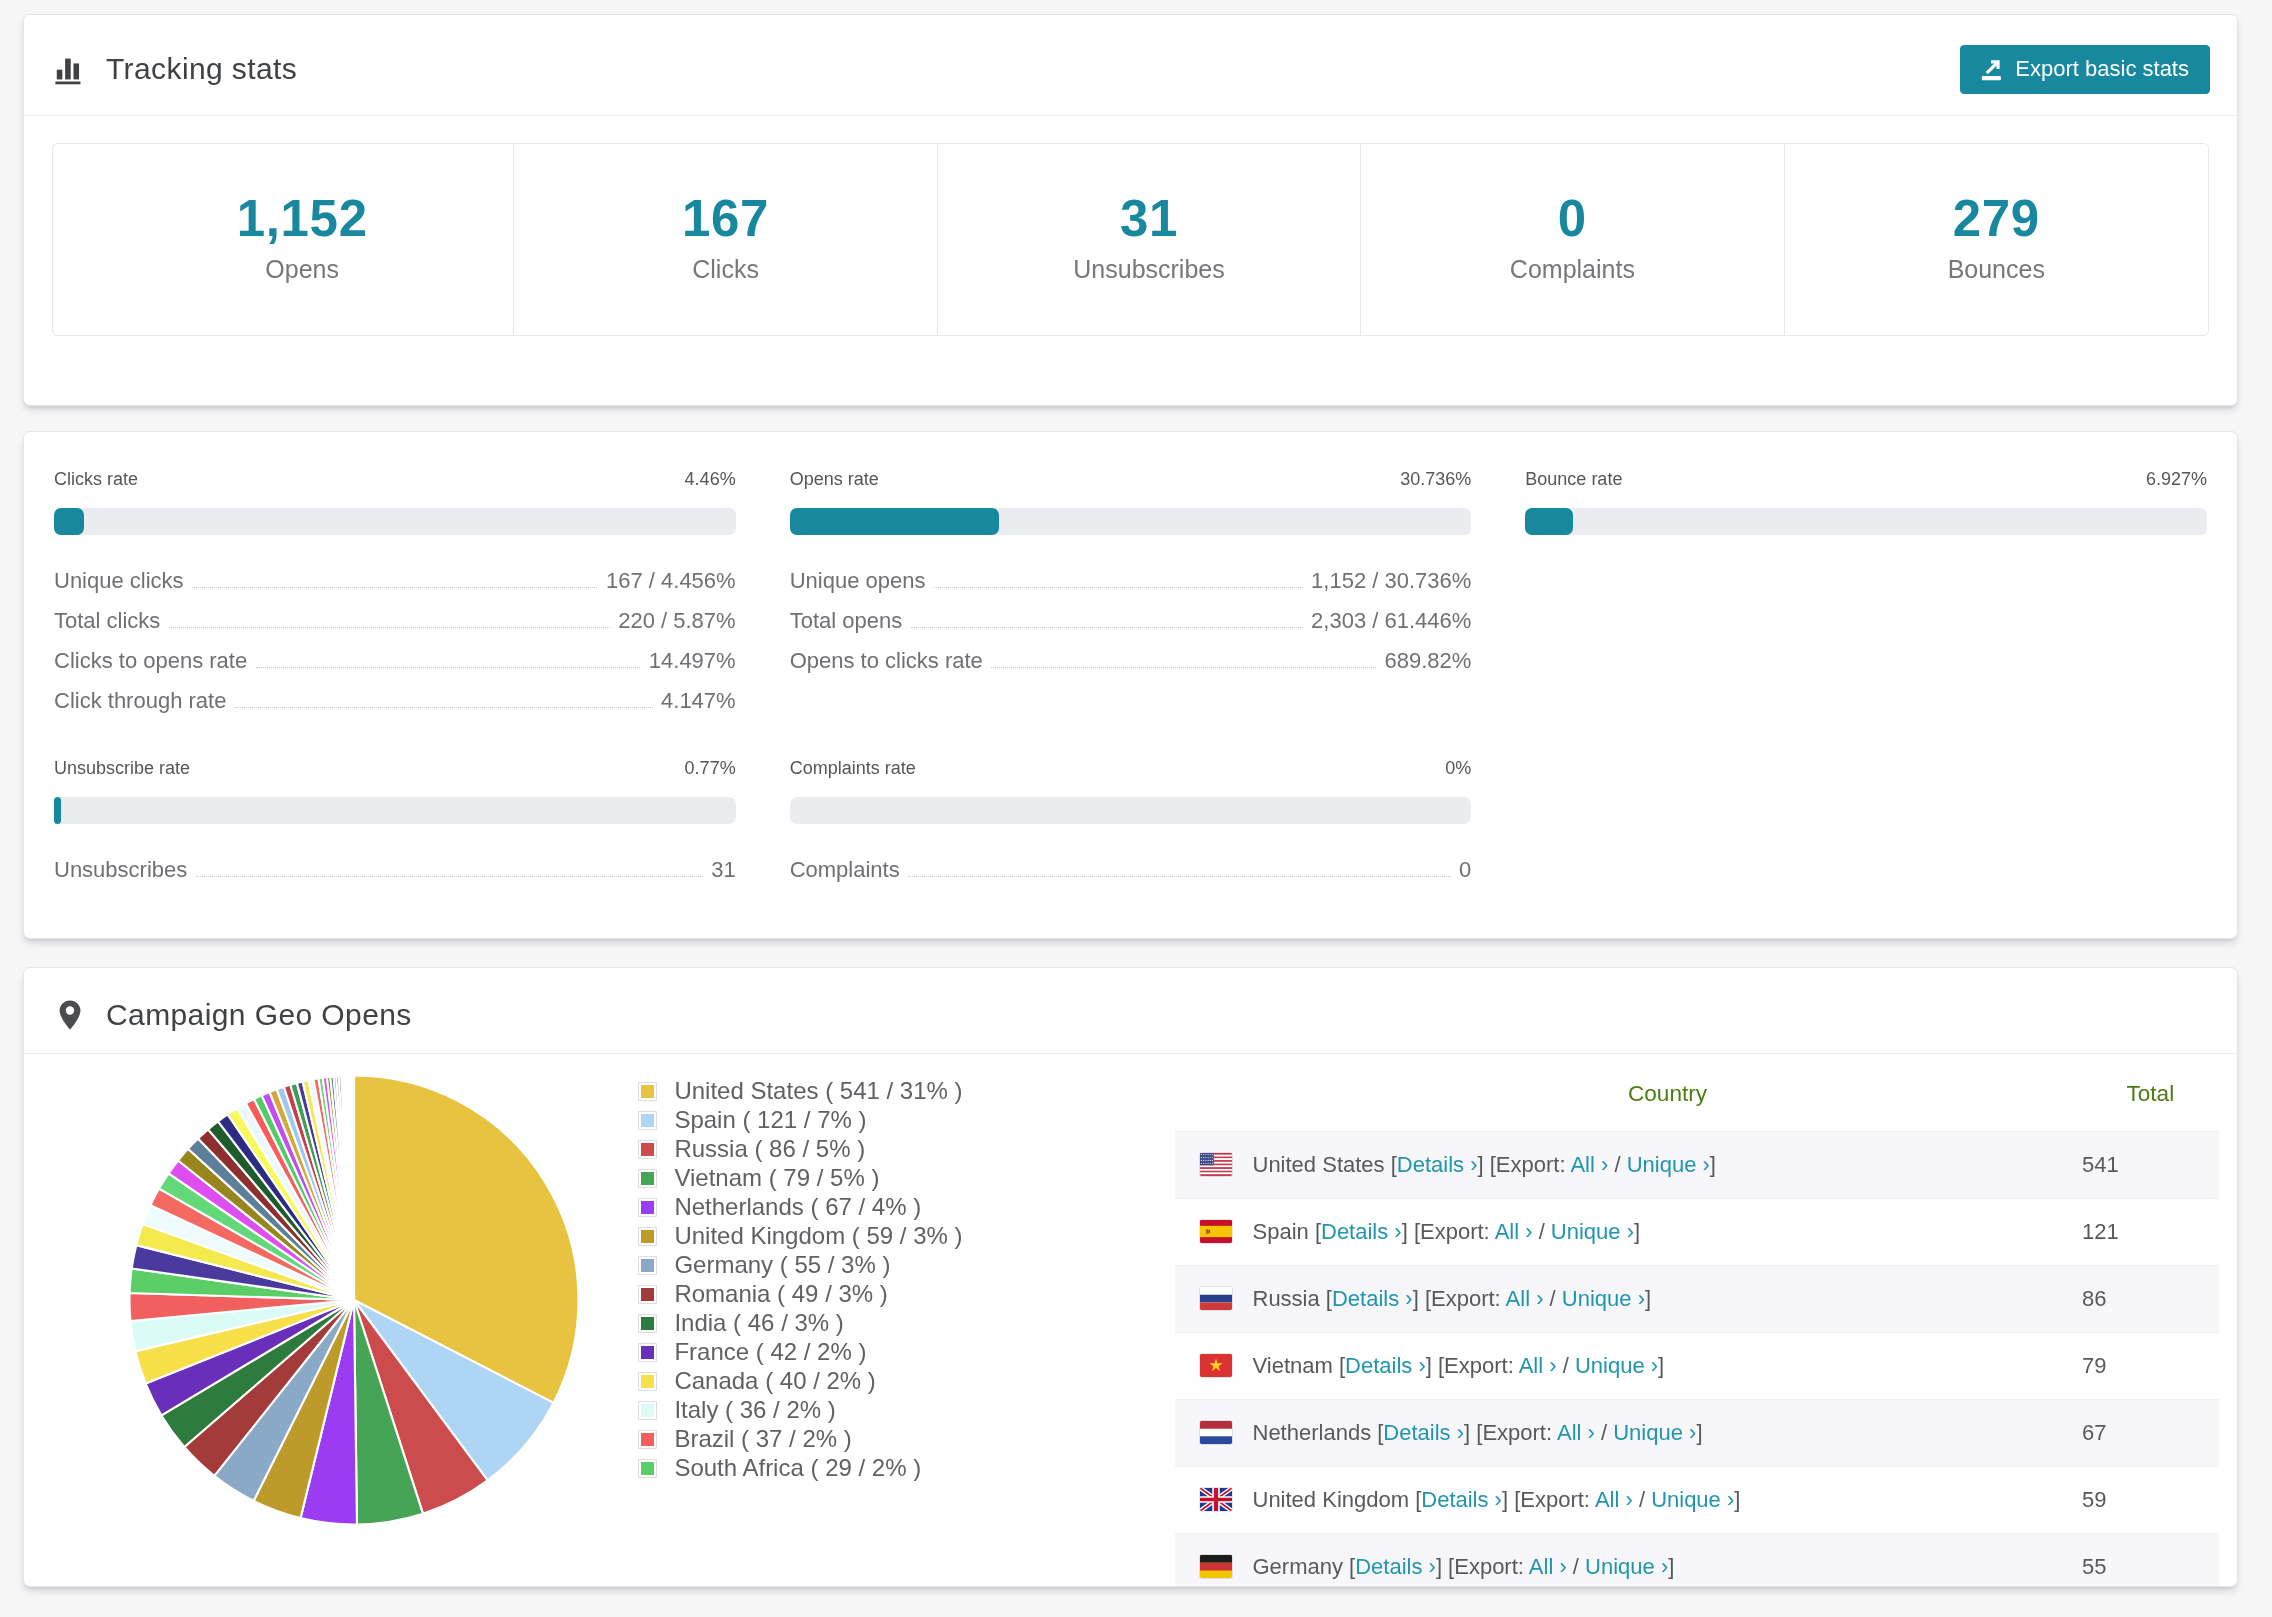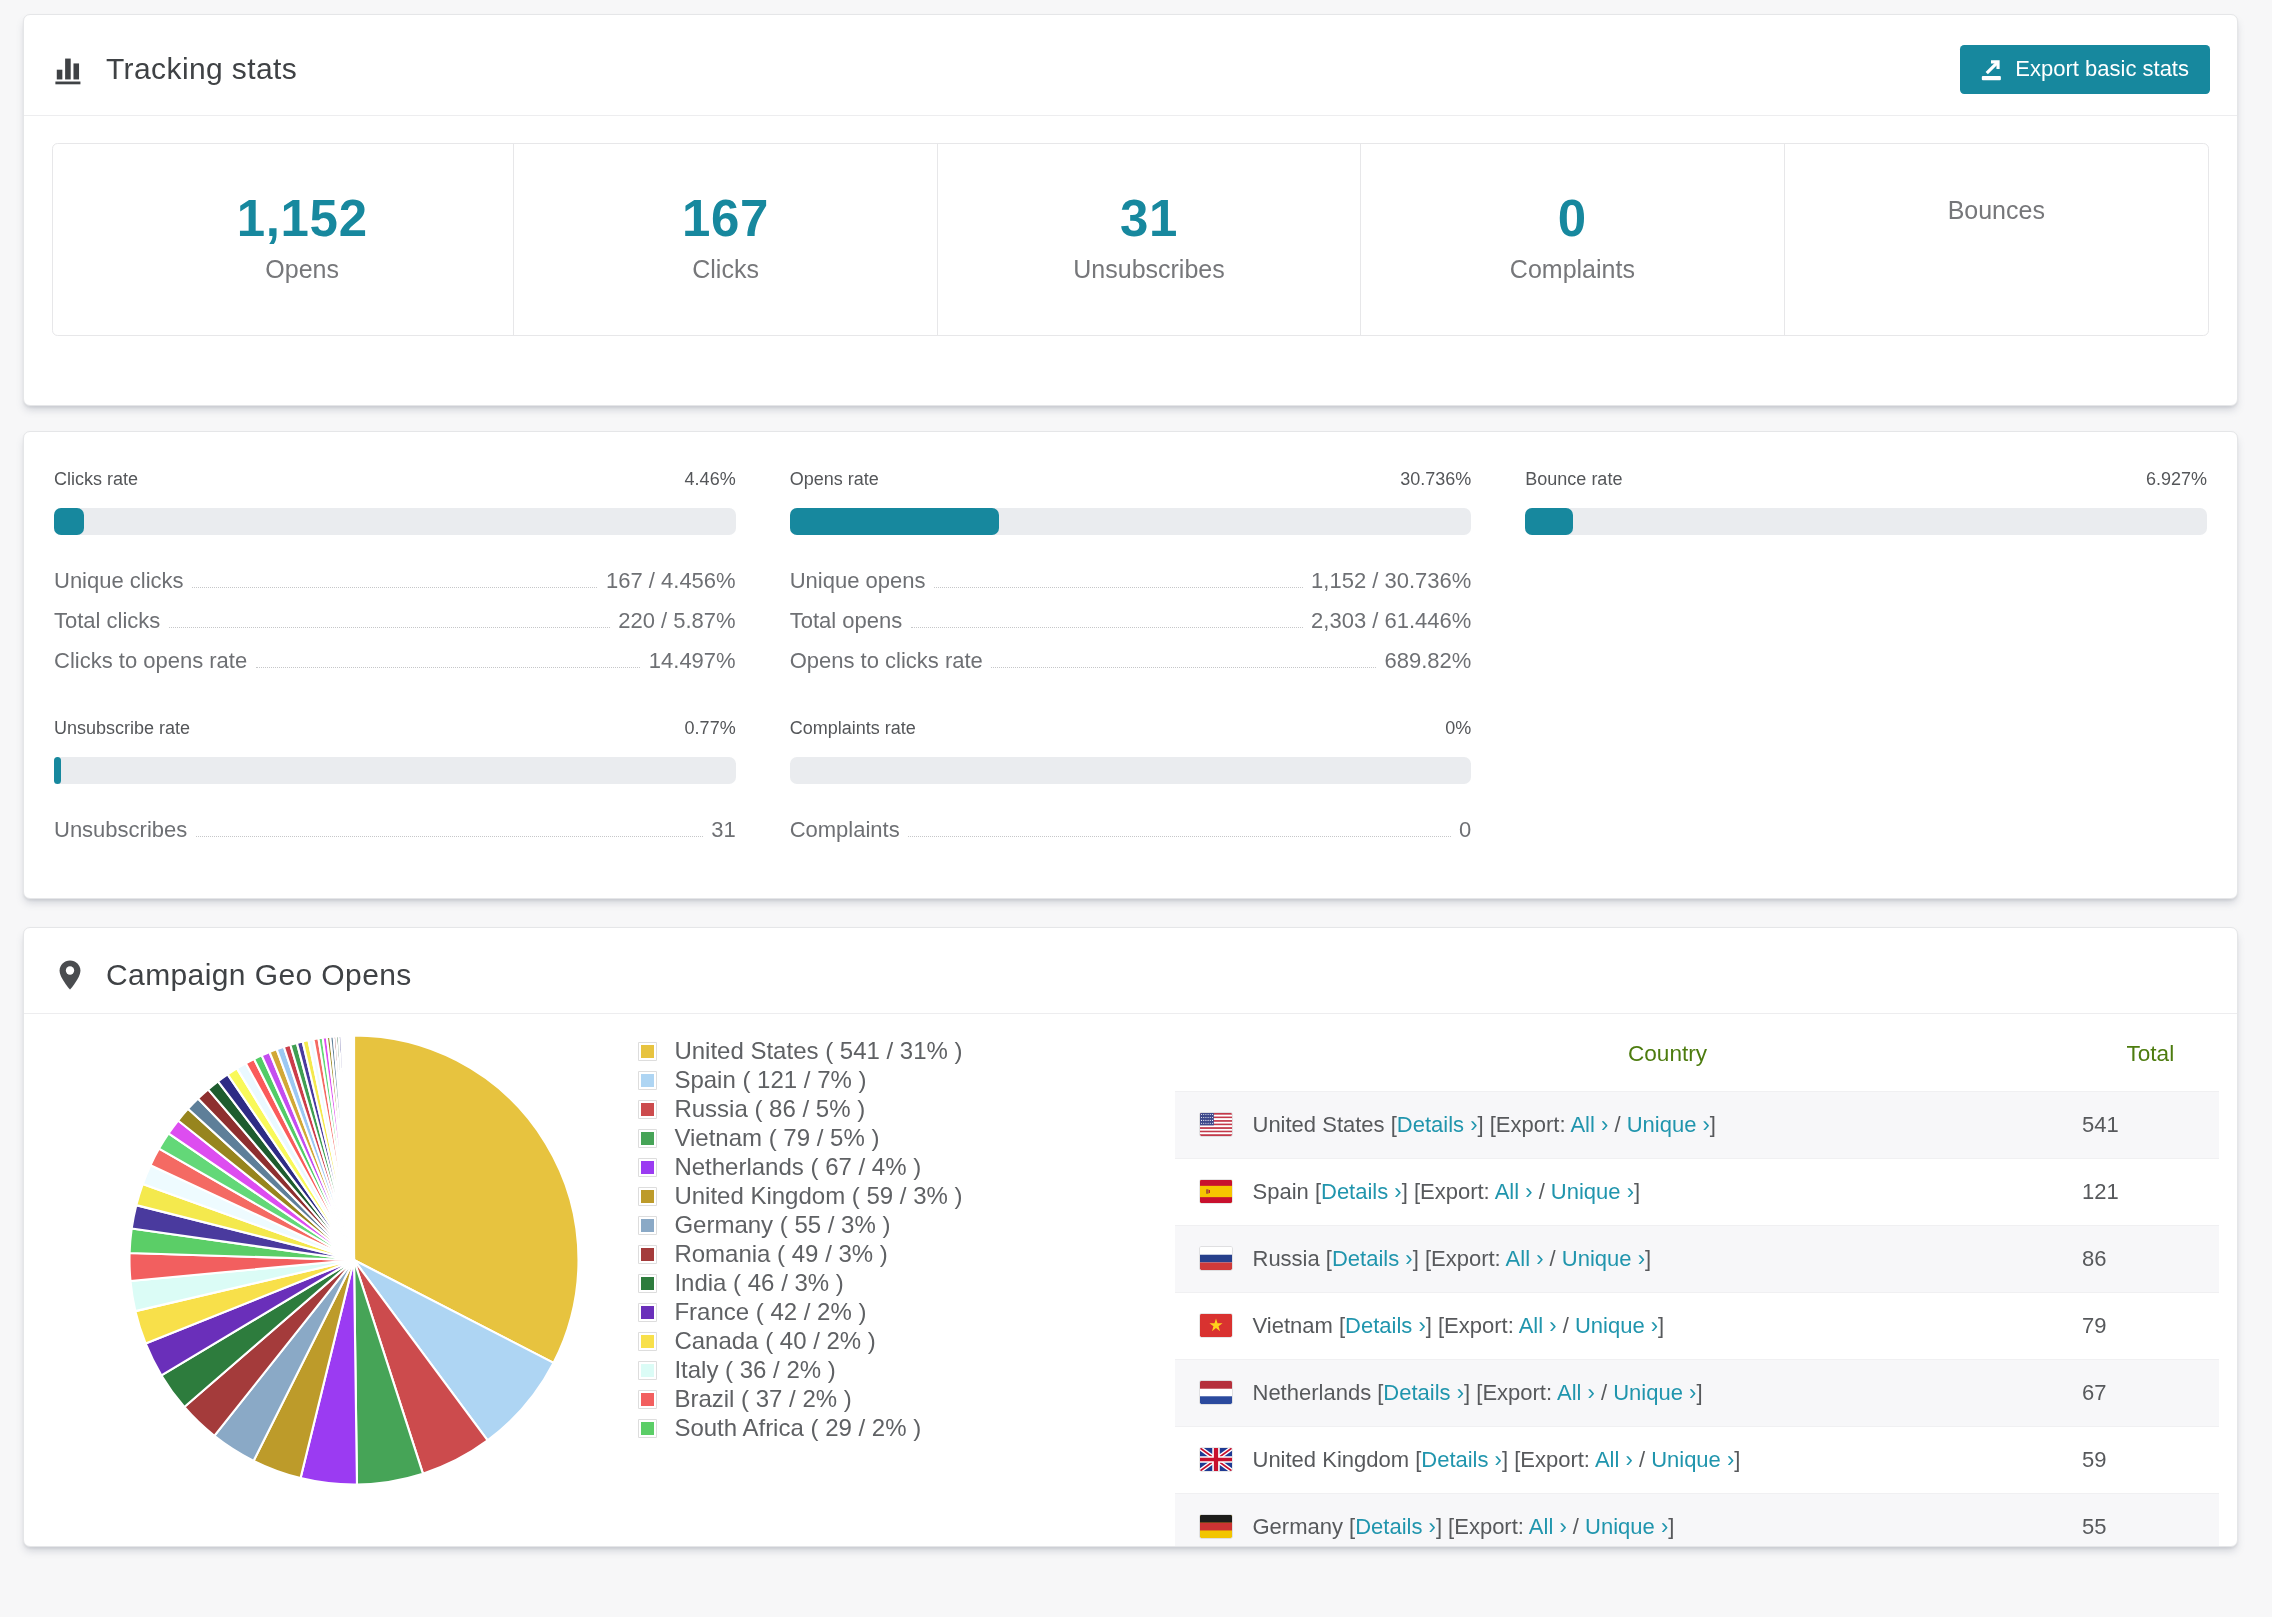--- a/index.html
+++ b/index.html
@@ -130,20 +130,21 @@
   </div>
         <div class="stat-cell">
     <div class="stat-value">31</div>
     <div class="stat-label">Unsubscribes</div>
   </div>
         <div class="stat-cell">
     <div class="stat-value">0</div>
     <div class="stat-label">Complaints</div>
   </div>
         <div class="stat-cell">
+    <div class="stat-value">279</div>
     <div class="stat-label">Bounces</div>
   </div>
       </div>
   </div>
 
   <div class="card rates-card">
       <div class="rate-block">
     <div class="rate-head">
       <span class="rate-title">Clicks rate</span>
       <span class="rate-pct">4.46%</span>
@@ -159,20 +160,25 @@
   </div>
           <div class="rate-row">
     <span class="lbl">Total clicks</span>
     <span class="leader"></span>
     <span class="val">220 / 5.87%</span>
   </div>
           <div class="rate-row">
     <span class="lbl">Clicks to opens rate</span>
     <span class="leader"></span>
     <span class="val">14.497%</span>
+  </div>
+          <div class="rate-row">
+    <span class="lbl">Click through rate</span>
+    <span class="leader"></span>
+    <span class="val">4.147%</span>
   </div>
         </div>
   </div>
       <div class="rate-block">
     <div class="rate-head">
       <span class="rate-title">Opens rate</span>
       <span class="rate-pct">30.736%</span>
     </div>
     <div class="rate-bar">
       <div class="rate-fill" style="width: 30.736%; min-width: 18.4px;"></div>

